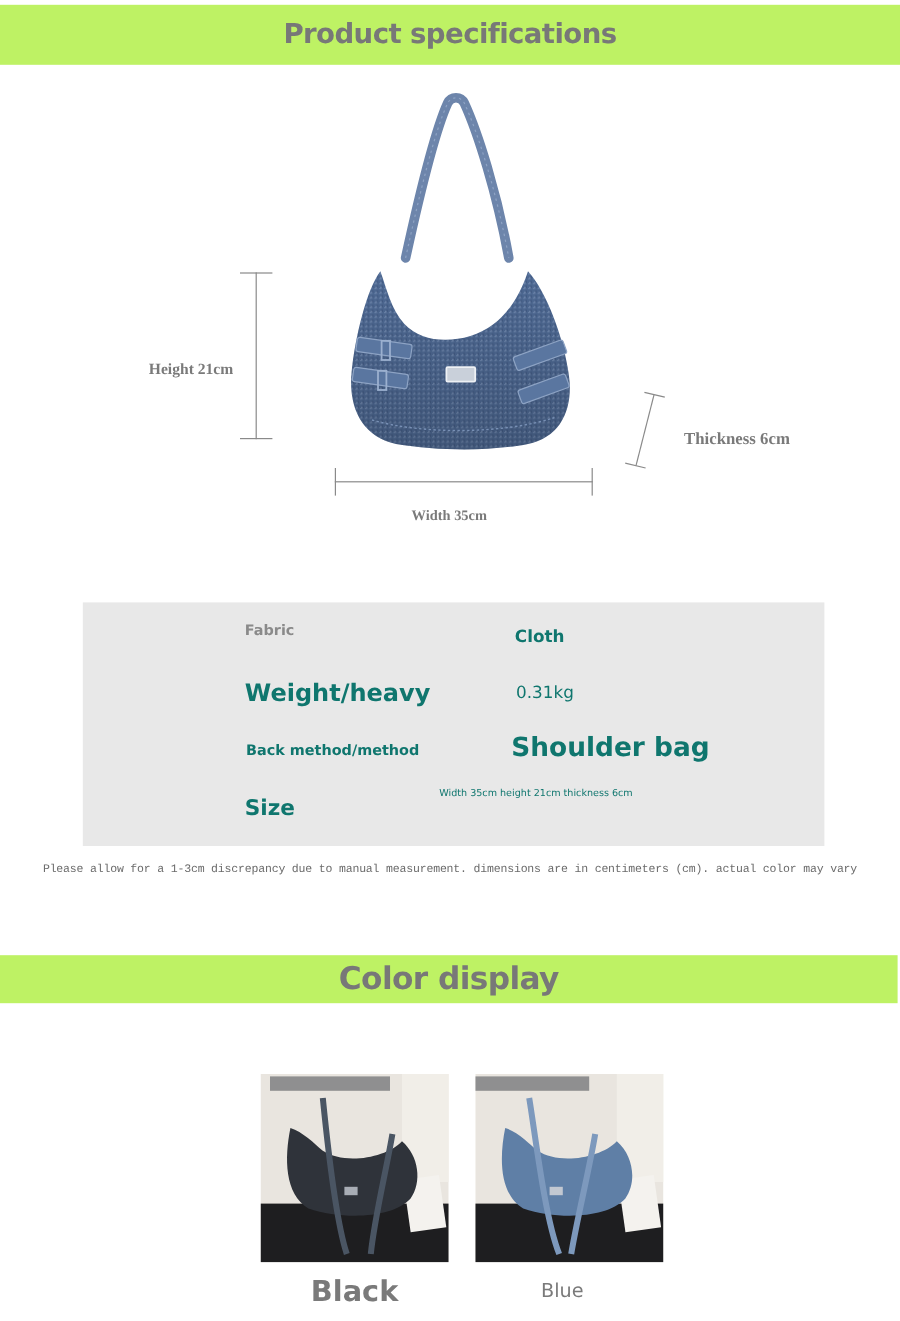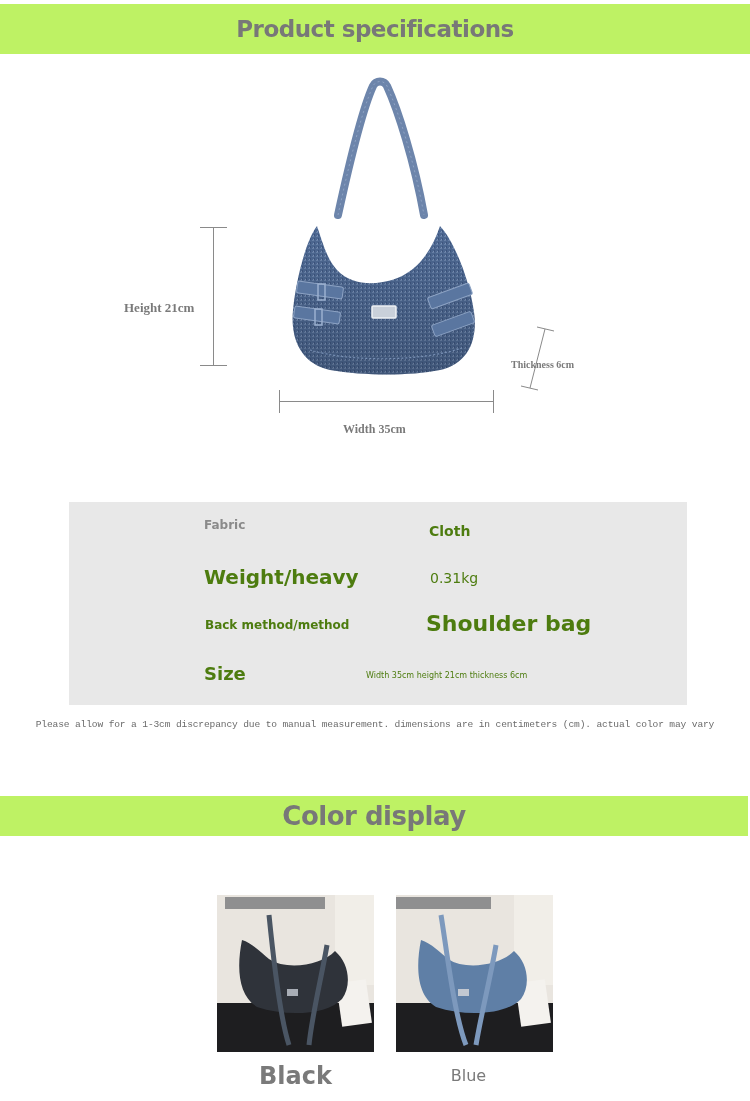--- a/index.html
+++ b/index.html
@@ -19,21 +19,21 @@
     .diagram { position: absolute; left: 0; top: 54px; width: 750px; height: 420px; }
     .dim-label { position: absolute; font-family: Liberation Serif, serif; font-weight: bold; color: #7a7a7a; white-space: nowrap; }
     .line { position: absolute; background: #8a8a8a; }
 
     .bag-main { position: absolute; left: 0; top: 0; width: 750px; height: 420px; }
 
     
     .spec-table {
       position: absolute; left: 69px; top: 502px; width: 618px; height: 203px; background: #e8e8e8;
     }
-    .cell { position: absolute; font-family: "DejaVu Sans", sans-serif; color: #4d7c0f; white-space: nowrap; }
+    .cell { position: absolute; font-family: "DejaVu Sans", sans-serif; color: #0f766e; white-space: nowrap; }
     .b { font-weight: bold; }
 
     .disclaimer {
       position: absolute; top: 719px; left: 0; width: 750px; text-align: center;
       font-family: Liberation Mono, monospace; font-size: 9.6px; color: #6b6b6b; letter-spacing: -0.15px;
     }
 
     
     .swatch { position: absolute; top: 895px; width: 157px; height: 157px; overflow: hidden; }
     .swatch-label { position: absolute; font-family: "DejaVu Sans", sans-serif; color: #7a7a7a; text-align: center; width: 157px; }
@@ -89,35 +89,35 @@
   <div class="line" style="left:279px; top:347px; width:215px; height:1px;"></div>
   <div class="line" style="left:279px; top:336px; width:1px; height:23px;"></div>
   <div class="line" style="left:493px; top:336px; width:1px; height:23px;"></div>
   <div class="dim-label" style="left:343px; top:368px; font-size:12px;">Width 35cm</div>
 
   <svg style="position:absolute; left:518px; top:272px;" width="40" height="66">
     <line x1="27" y1="3" x2="12" y2="62" stroke="#8a8a8a" stroke-width="1"></line>
     <line x1="19" y1="1" x2="36" y2="5" stroke="#8a8a8a" stroke-width="1"></line>
     <line x1="3" y1="60" x2="20" y2="64" stroke="#8a8a8a" stroke-width="1"></line>
   </svg>
-  <div class="dim-label" style="left:511px; top:305px; font-size:10px;">Thickness 6cm</div>
+  <div class="dim-label" style="left:570px; top:305px; font-size:14px;">Thickness 6cm</div>
 </div>
 
 <div class="spec-table">
   <div class="cell b" style="left:135px; top:16px; font-size:12px; color:#8a8a8a;">Fabric</div>
   <div class="cell b" style="left:360px; top:21px; font-size:14px;">Cloth</div>
 
   <div class="cell b" style="left:135px; top:63px; font-size:20px;">Weight/heavy</div>
   <div class="cell" style="left:361px; top:68px; font-size:14px;">0.31kg</div>
 
   <div class="cell b" style="left:136px; top:116px; font-size:12px;">Back method/method</div>
   <div class="cell b" style="left:357px; top:109px; font-size:22px;">Shoulder bag</div>
 
   <div class="cell b" style="left:135px; top:161px; font-size:18px;">Size</div>
-  <div class="cell" style="left:297px; top:169px; font-size:8px;">Width 35cm height 21cm thickness 6cm</div>
+  <div class="cell" style="left:297px; top:154px; font-size:8px;">Width 35cm height 21cm thickness 6cm</div>
 </div>
 
 <div class="disclaimer">Please allow for a 1-3cm discrepancy due to manual measurement. dimensions are in centimeters (cm). actual color may vary</div>
 
 <div class="band color">
   <span>Color display</span>
 </div>
 
 <div class="swatch" style="left:217px;">
   <svg width="157" height="157" viewBox="0 0 157 157">

